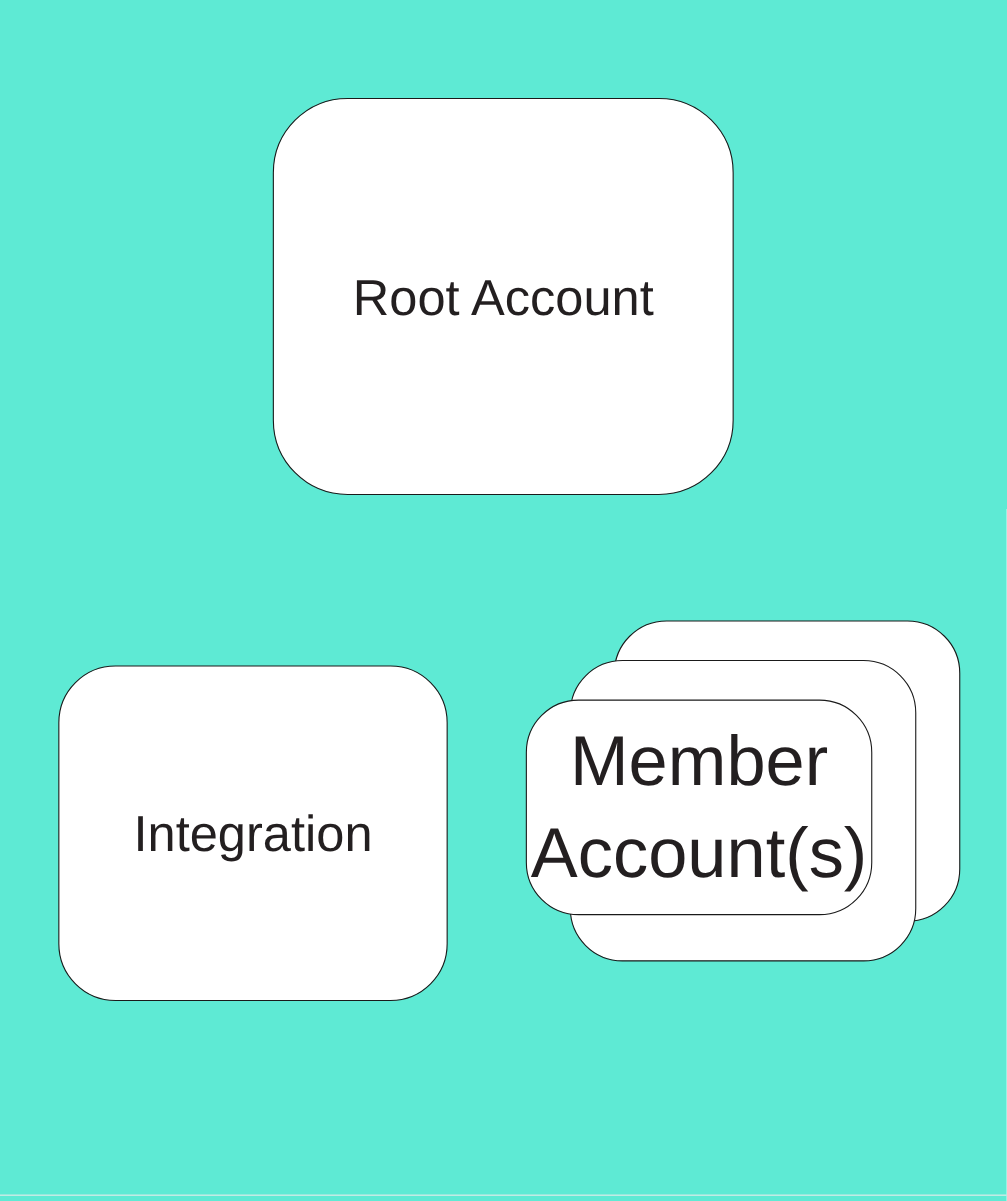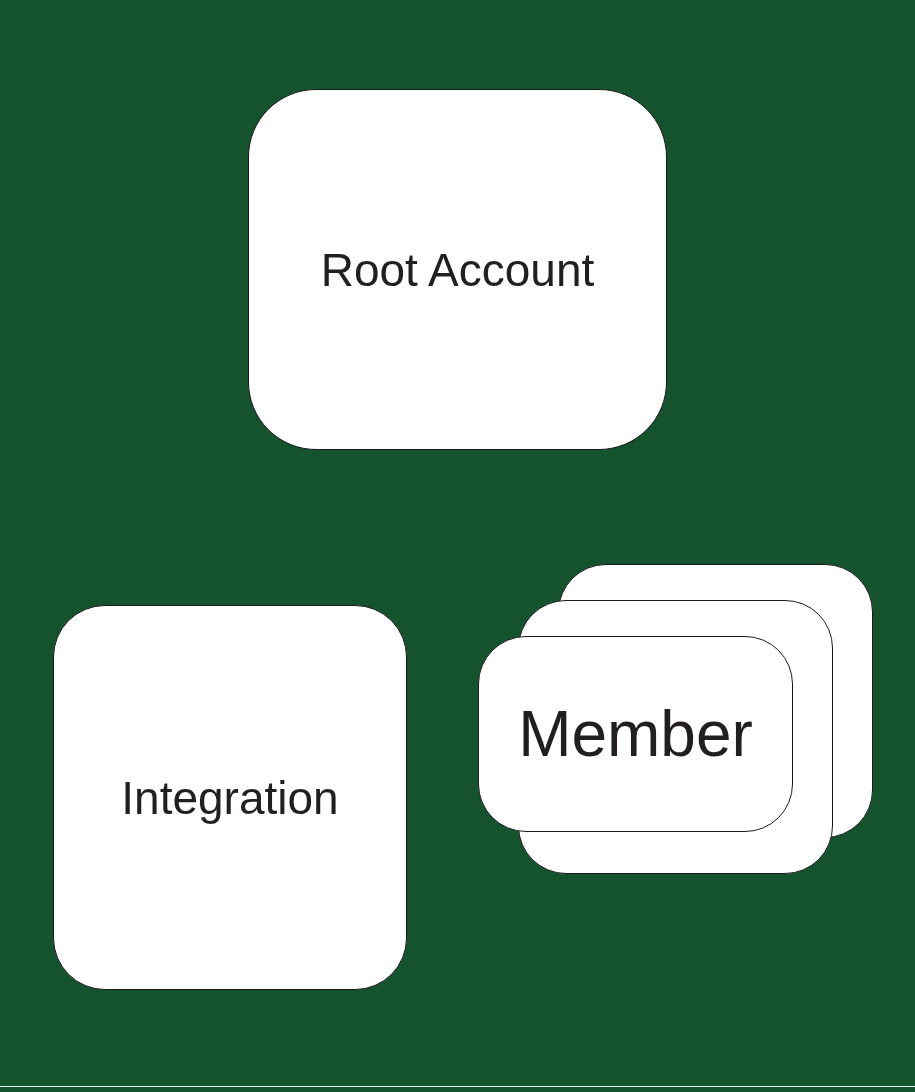--- a/index.html
+++ b/index.html
@@ -10,21 +10,21 @@
   body {
     width: 915px;
     height: 1092px;
     position: relative;
     overflow: hidden;
     font-family: "Liberation Sans", "DejaVu Sans", sans-serif;
   }
   .canvas {
     position: absolute;
     inset: 0;
-    background: #14532d;
+    background: #5eead4;
   }
   .node {
     position: absolute;
     box-sizing: border-box;
     background: #ffffff;
     border: 1.5px solid #1a1a1a;
     display: flex;
     flex-direction: column;
     align-items: center;
     justify-content: center;
@@ -42,21 +42,21 @@
     height: 361px;
     border-radius: 68px;
     font-size: 46px;
     line-height: 60px;
     z-index: 1;
   }
   .node-integration {
     left: 53px;
     top: 605px;
     width: 354px;
-    height: 385px;
+    height: 305px;
     border-radius: 52px;
     font-size: 46px;
     line-height: 60px;
     z-index: 1;
   }
   .stack-layer {
     width: 315px;
     height: 274px;
     border-radius: 48px;
   }
@@ -102,17 +102,18 @@
   <div class="node node-integration">
     <span class="line">Integration</span>
   </div>
 
   <div class="node stack-layer layer-back"></div>
 
   <div class="node stack-layer layer-middle"></div>
 
   <div class="node node-member">
     <span class="line">Member</span>
+    <span class="line">Account(s)</span>
   </div>
 
   <div class="bottom-divider"></div>
 
 </div>
 
 </body></html>

